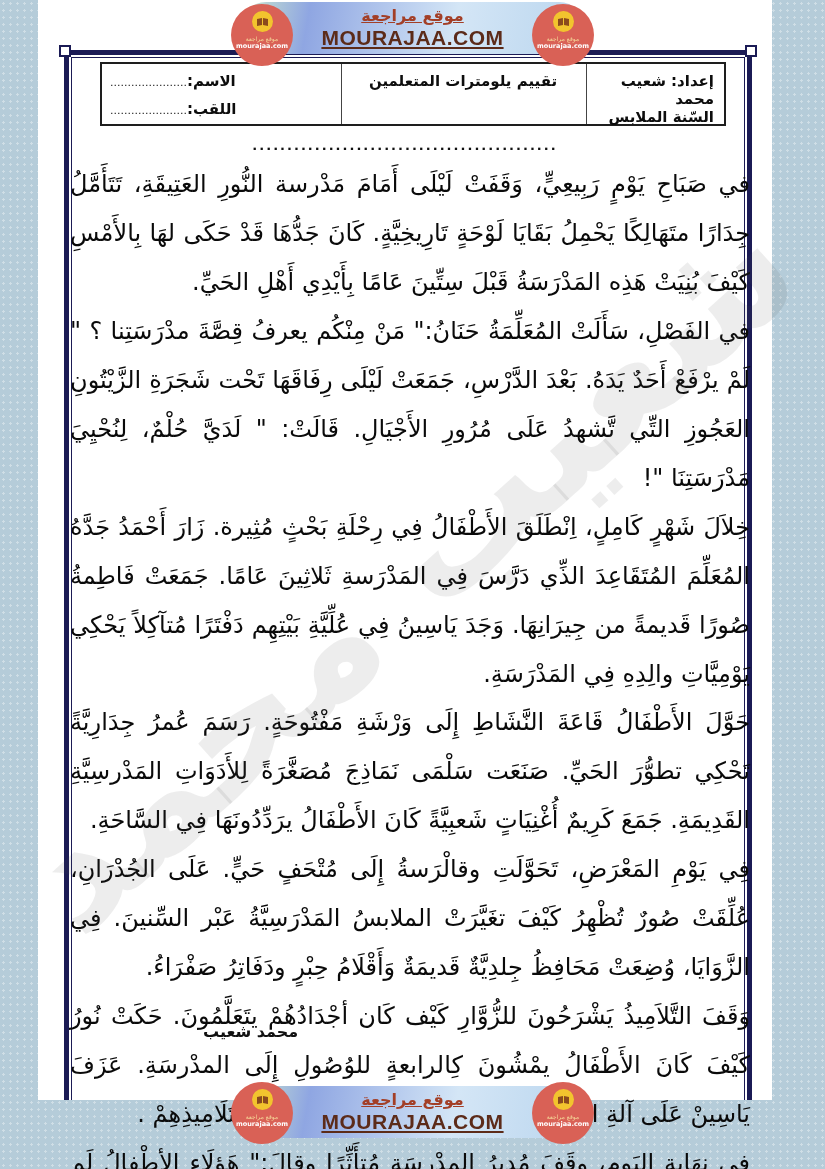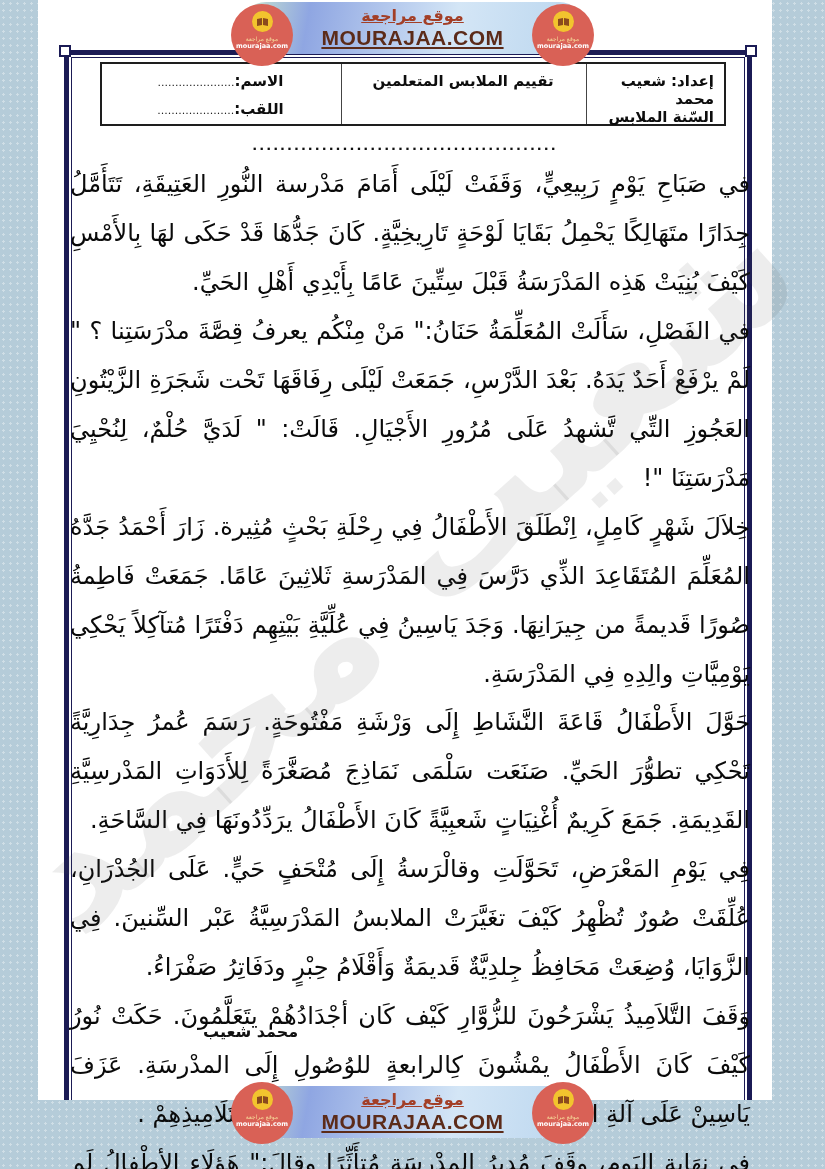--- a/index.html
+++ b/index.html
@@ -33,21 +33,21 @@
   
   .info-table{
     position:absolute;left:62px;top:62px;width:626px;height:64px;
     display:flex;flex-direction:row;direction:rtl;
     border:2px solid #1e1e1e;box-sizing:border-box;background:#fff;
     font-weight:bold;font-size:15px;color:#0d0d0d;
   }
   .info-cell{box-sizing:border-box;padding:8px 10px 6px 8px;display:flex;flex-direction:column;justify-content:space-between;}
   .cell-prep{width:138px;border-left:1px solid #444;text-align:right;}
   .cell-title{width:245px;border-left:1px solid #444;text-align:center;}
-  .cell-id{flex:1;text-align:center;}
+  .cell-id{flex:1;text-align:left;}
   .id-row{white-space:nowrap;overflow:hidden;}
   .id-row .dots{font-weight:normal;font-size:11px;letter-spacing:1px;color:#222;}
 
   
   .title-dots{
     position:absolute;left:0;top:138px;width:100%;text-align:center;
     font-size:13px;letter-spacing:2px;color:#111;font-weight:bold;
   }
 
   
@@ -123,21 +123,21 @@
   <div class="watermark">
     <span>شعيب محمد</span>
   </div>
 
   <div class="info-table">
     <div class="info-cell cell-prep">
       <div>إعداد: شعيب محمد</div>
       <div>السّنة الملابس</div>
     </div>
     <div class="info-cell cell-title">
-      <div>تقييم الملابس المتعلمين</div>
+      <div>تقييم يلومترات المتعلمين</div>
     </div>
     <div class="info-cell cell-id">
       <div class="id-row"><span>الاسم:</span><span class="dots">......................</span></div>
       <div class="id-row"><span>اللقب:</span><span class="dots">......................</span></div>
     </div>
   </div>
 
   <div class="title-dots">............................................</div>
 
   <div class="body-text">

